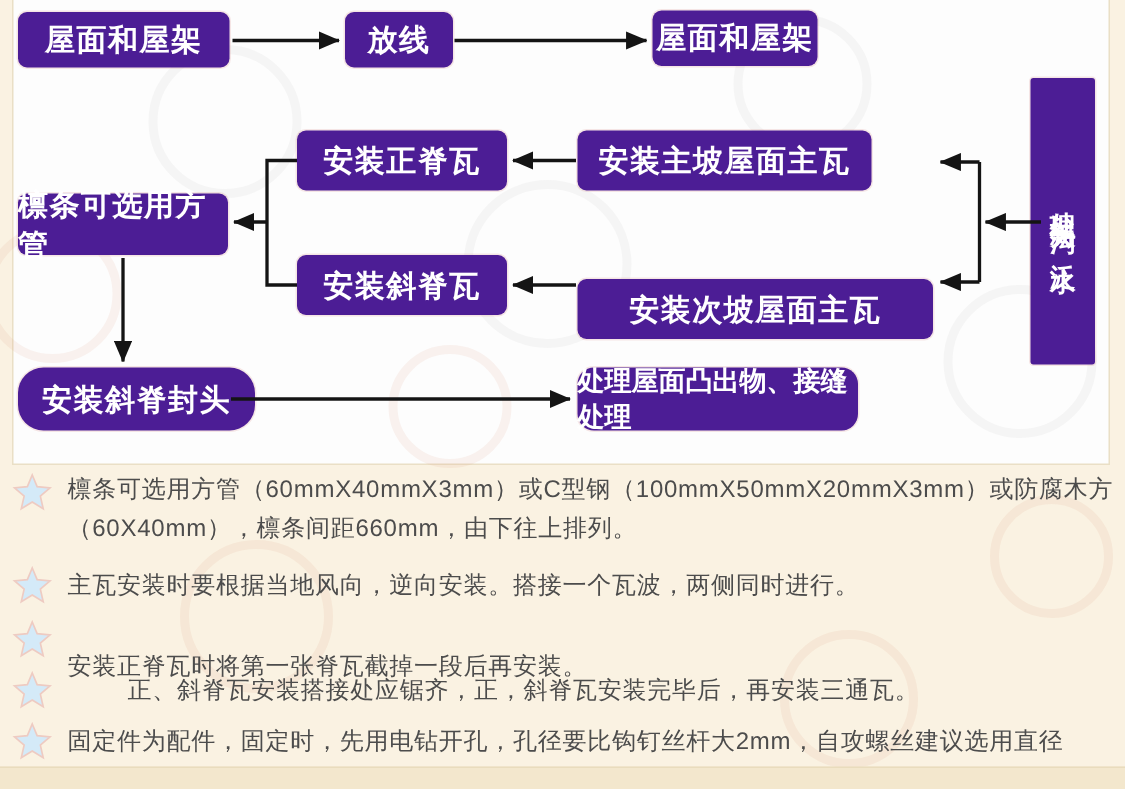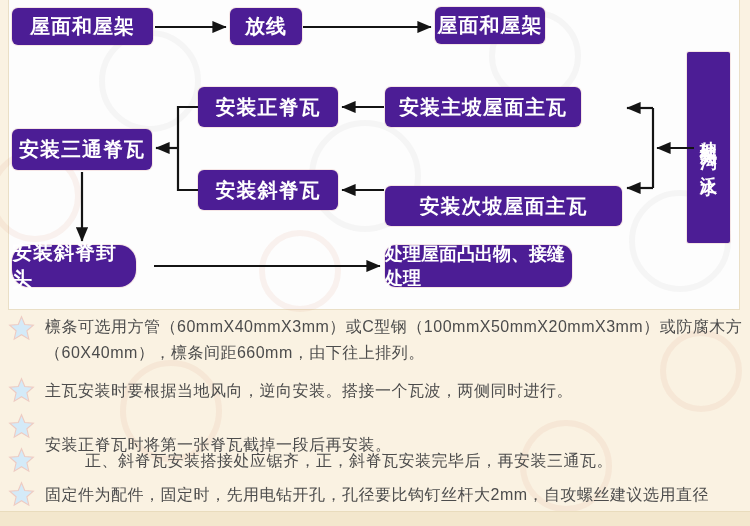--- a/index.html
+++ b/index.html
@@ -25,21 +25,21 @@
     box-shadow:0 0 0 1px rgba(210,120,120,.18);
   }
   .b1{left:12px;top:8px;width:141px;height:37px;}
   .b2{left:230px;top:8px;width:72px;height:37px;}
   .b3{left:435px;top:7px;width:110px;height:37px;}
   .b4{left:198px;top:87px;width:140px;height:40px;}
   .b5{left:385px;top:87px;width:196px;height:40px;}
   .b6{left:12px;top:129px;width:140px;height:41px;}
   .b7{left:198px;top:170px;width:140px;height:40px;}
   .b8{left:385px;top:170px;width:237px;height:40px;margin-top:16px;}
-  .b9{left:12px;top:245px;width:124px;height:42px;border-radius:17px;}
+  .b9{left:12px;top:245px;width:158px;height:42px;border-radius:17px;}
   .b10{left:385px;top:245px;width:187px;height:42px;font-size:18px;letter-spacing:0;border-radius:11px;}
   .b11{
     left:687px;top:52px;width:43px;height:191px;
     writing-mode:vertical-rl;font-size:17px;letter-spacing:3px;
     border-radius:2px;
   }
   svg.arrows{position:absolute;left:0;top:0;pointer-events:none;}
 
   
   .note-star{position:absolute;width:27px;height:27px;}
@@ -74,21 +74,21 @@
 </div>
 <div class="wm pink" style="left:120px;top:360px;width:90px;height:90px;"></div>
 <div class="wm pink" style="left:520px;top:420px;width:80px;height:80px;"></div>
 <div class="wm pink" style="left:660px;top:330px;width:70px;height:70px;"></div>
 
 <div class="fbox b1">屋面和屋架</div>
 <div class="fbox b2">放线</div>
 <div class="fbox b3">屋面和屋架</div>
 <div class="fbox b4">安装正脊瓦</div>
 <div class="fbox b5">安装主坡屋面主瓦</div>
-<div class="fbox b6">安装三通脊瓦</div>
+<div class="fbox b6">檩条可选用方管</div>
 <div class="fbox b7">安装斜脊瓦</div>
 <div class="fbox b8">安装次坡屋面主瓦</div>
 <div class="fbox b9">安装斜脊封头</div>
 <div class="fbox b10">处理屋面凸出物、接缝处理</div>
 <div class="fbox b11">处理斜天沟、泛水</div>
 
 <svg class="arrows" width="750" height="311" viewBox="0 0 750 311">
   <defs>
     <marker id="ah" markerWidth="6.5" markerHeight="5.5" refX="6.2" refY="2.75" orient="auto" markerUnits="strokeWidth">
       <path d="M0,0 L6.5,2.75 L0,5.5 Z" fill="#141414"></path>

